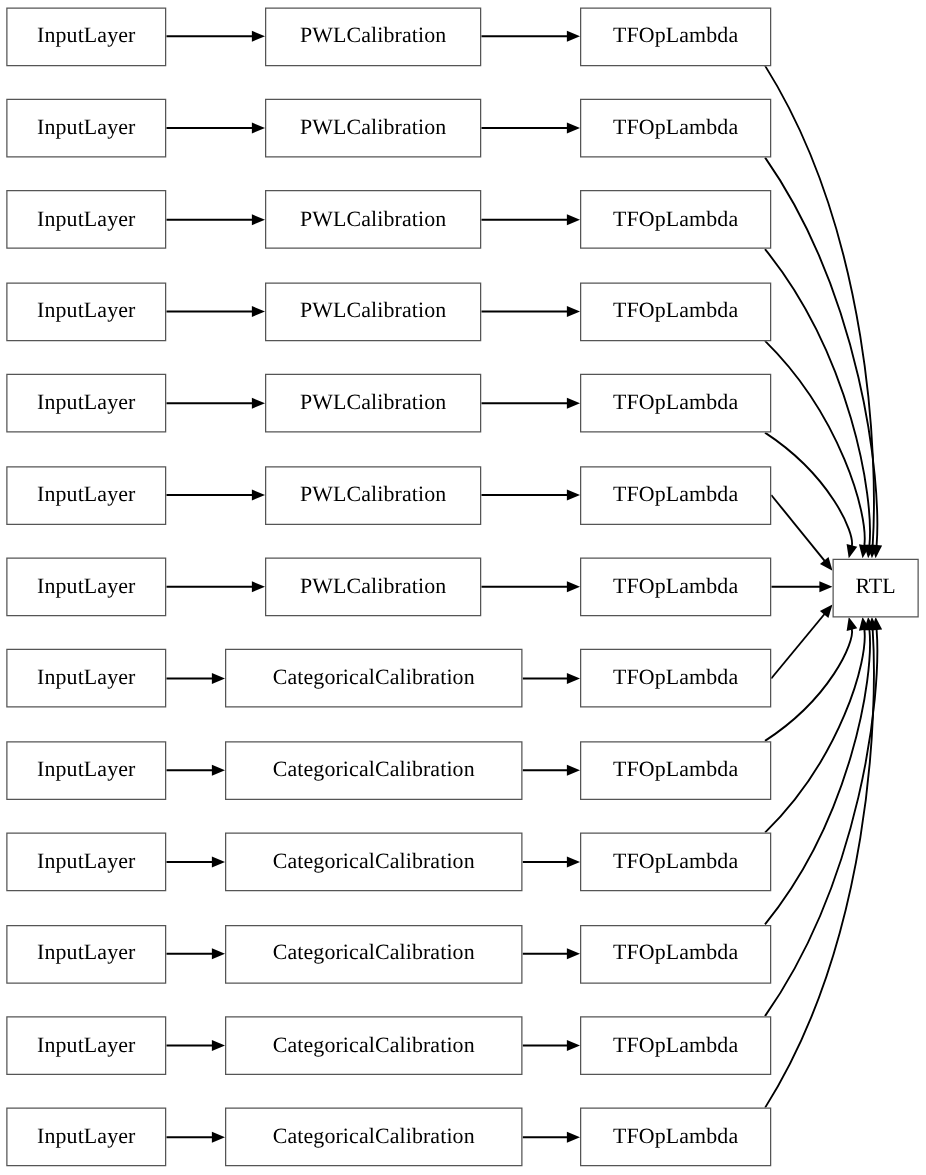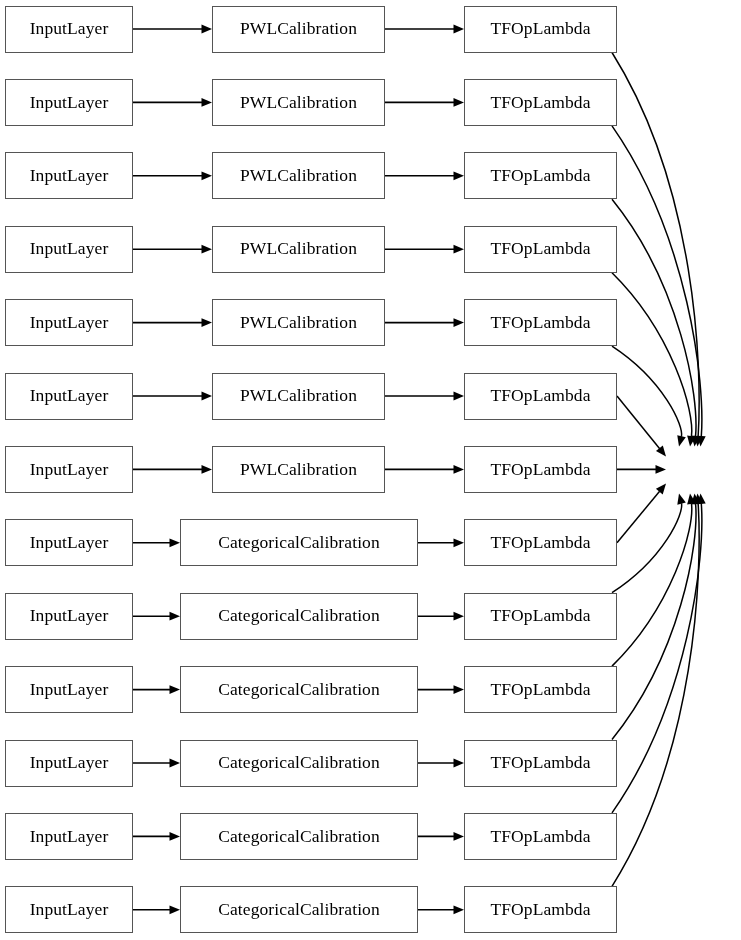--- a/index.html
+++ b/index.html
@@ -247,14 +247,17 @@
       </div>
       <div class="gnode" style="left: 5px; top: 886.3px; width: 128px; height: 47px;">
         <span class="gnode-label">InputLayer</span>
       </div>
       <div class="gnode" style="left: 180px; top: 886.3px; width: 238px; height: 47px;">
         <span class="gnode-label">CategoricalCalibration</span>
       </div>
       <div class="gnode" style="left: 464px; top: 886.3px; width: 153px; height: 47px;">
         <span class="gnode-label">TFOpLambda</span>
       </div>
+      <div class="gnode" style="left: 666px; top: 446.5px; width: 69px; height: 47px;">
+        <span class="gnode-label">RTL</span>
+      </div>
     </div>
 </div>
 
 </body></html>

